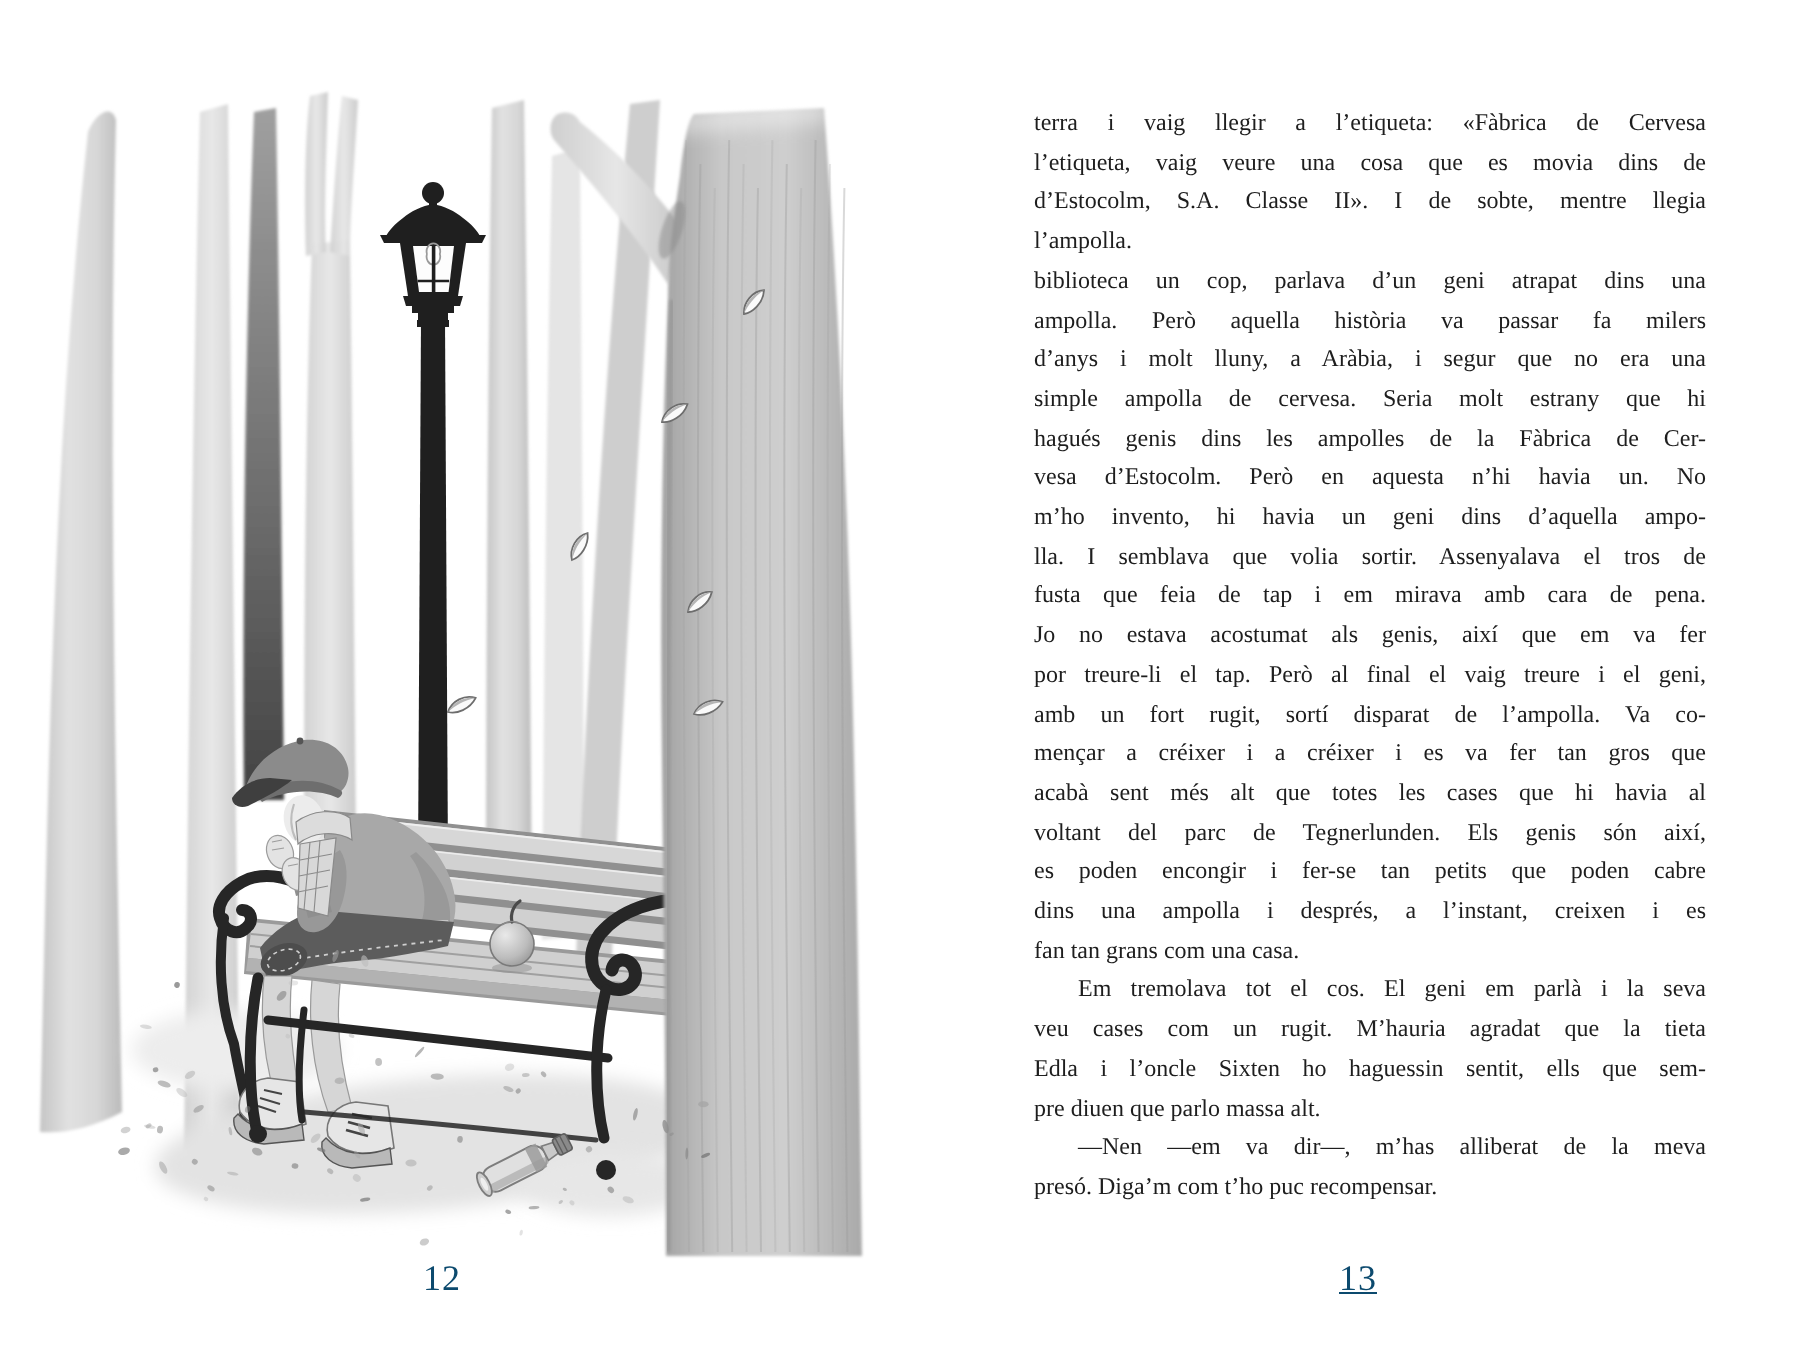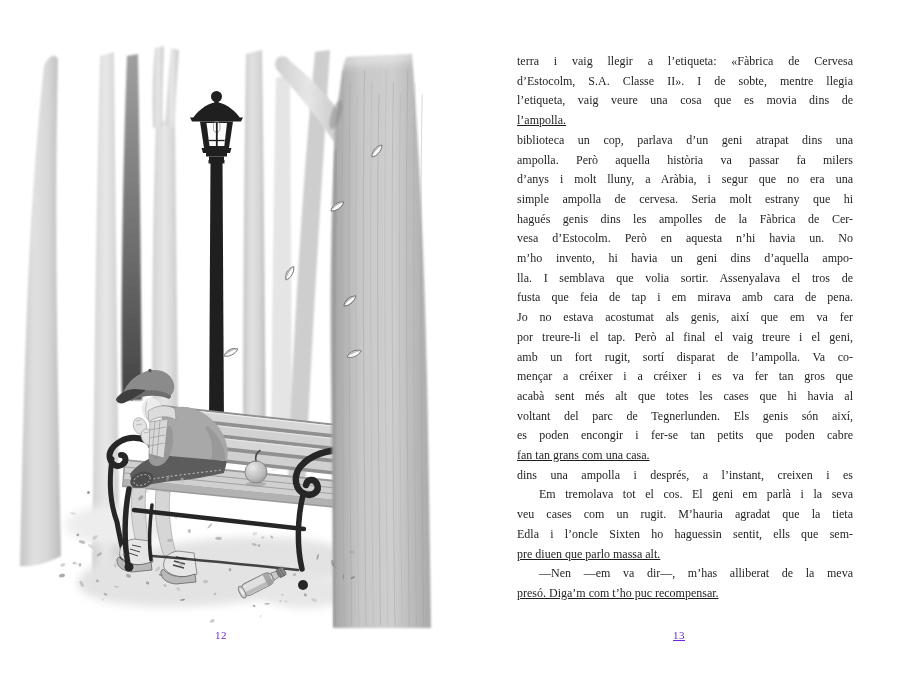--- a/index.html
+++ b/index.html
@@ -11,25 +11,25 @@
   .spread{position:relative;width:900px;height:680px;background:#ffffff;}
   .page{position:absolute;top:0;height:680px;width:450px;}
   .page-left{left:0;}
   .page-right{left:450px;}
   .illustration{position:absolute;left:0;top:0;}
   .text-block{
     position:absolute;left:67px;top:52px;width:336px;
     color:#1e1e1e;font-size:12px;line-height:19.7px;
   }
   .line{text-align:justify;text-align-last:justify;}
-  .line.last{text-align-last:left;text-decoration:underline;}
+  .line.last{text-align-last:left;}
   .line.indent{text-indent:22px;}
   .pagenum{
     position:absolute;top:629px;transform:translateX(-50%);
-    font-size:11px;color:#6d28d9;letter-spacing:.5px;
+    font-size:18px;color:#0c4a6e;letter-spacing:.5px;
   }
   .pagenum-left{left:221px;}
   .pagenum-right{left:229px;text-decoration:underline;} 
 </style>
 </head>
 <body>
 
 <div class="spread">
 
   <div class="page page-left">
@@ -316,41 +316,41 @@
             <path d="M0,0 C4,-4.5 9,-6 15,-4 C9,-4.2 4,-2.4 0,0 Z" fill="#b5b5b5"></path>
           </g>
         </g>
     </svg>
     <div class="pagenum pagenum-left">12</div>
   </div>
 
   <div class="page page-right">
     <div class="text-block">
         <div class="line"><span>terra i vaig llegir a l’etiqueta: «Fàbrica de Cervesa</span></div>
+        <div class="line"><span>l’etiqueta, vaig veure una cosa que es movia dins de</span></div>
         <div class="line"><span>d’Estocolm, S.A. Classe II». I de sobte, mentre llegia</span></div>
-        <div class="line"><span>l’etiqueta, vaig veure una cosa que es movia dins de</span></div>
         <div class="line last"><span>l’ampolla.</span></div>
         <div class="line"><span>biblioteca un cop, parlava d’un geni atrapat dins una</span></div>
         <div class="line"><span>ampolla. Però aquella història va passar fa milers</span></div>
         <div class="line"><span>d’anys i molt lluny, a Aràbia, i segur que no era una</span></div>
         <div class="line"><span>simple ampolla de cervesa. Seria molt estrany que hi</span></div>
         <div class="line"><span>hagués genis dins les ampolles de la Fàbrica de Cer-</span></div>
         <div class="line"><span>vesa d’Estocolm. Però en aquesta n’hi havia un. No</span></div>
         <div class="line"><span>m’ho invento, hi havia un geni dins d’aquella ampo-</span></div>
         <div class="line"><span>lla. I semblava que volia sortir. Assenyalava el tros de</span></div>
         <div class="line"><span>fusta que feia de tap i em mirava amb cara de pena.</span></div>
         <div class="line"><span>Jo no estava acostumat als genis, així que em va fer</span></div>
         <div class="line"><span>por treure-li el tap. Però al final el vaig treure i el geni,</span></div>
         <div class="line"><span>amb un fort rugit, sortí disparat de l’ampolla. Va co-</span></div>
         <div class="line"><span>mençar a créixer i a créixer i es va fer tan gros que</span></div>
         <div class="line"><span>acabà sent més alt que totes les cases que hi havia al</span></div>
         <div class="line"><span>voltant del parc de Tegnerlunden. Els genis són així,</span></div>
         <div class="line"><span>es poden encongir i fer-se tan petits que poden cabre</span></div>
+        <div class="line"><span>dins una ampolla i després, a l’instant, creixen i es</span></div>
         <div class="line last"><span>fan tan grans com una casa.</span></div>
-        <div class="line"><span>dins una ampolla i després, a l’instant, creixen i es</span></div>
         <div class="line indent"><span>Em tremolava tot el cos. El geni em parlà i la seva</span></div>
         <div class="line"><span>veu cases com un rugit. M’hauria agradat que la tieta</span></div>
         <div class="line"><span>Edla i l’oncle Sixten ho haguessin sentit, ells que sem-</span></div>
         <div class="line last"><span>pre diuen que parlo massa alt.</span></div>
         <div class="line indent"><span>—Nen —em va dir—, m’has alliberat de la meva</span></div>
         <div class="line last"><span>presó. Diga’m com t’ho puc recompensar.</span></div>
       </div>
     <div class="pagenum pagenum-right">13</div>
   </div>
 

